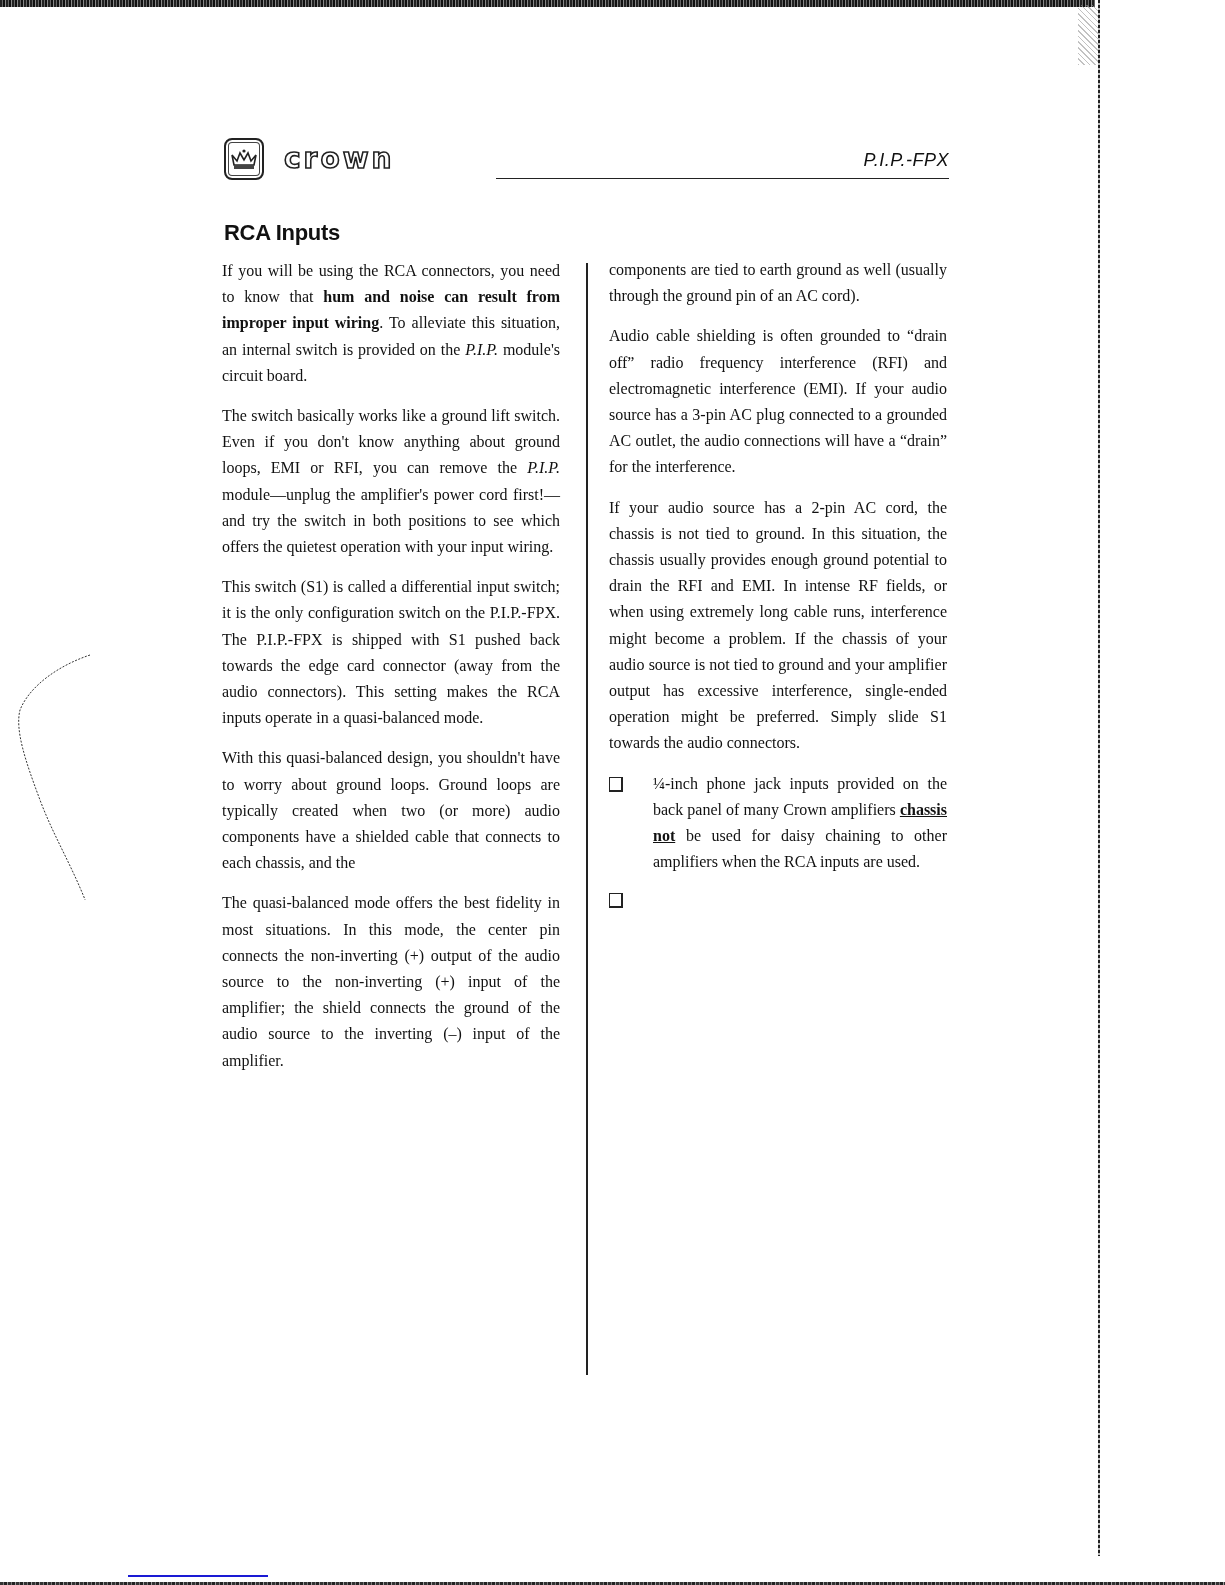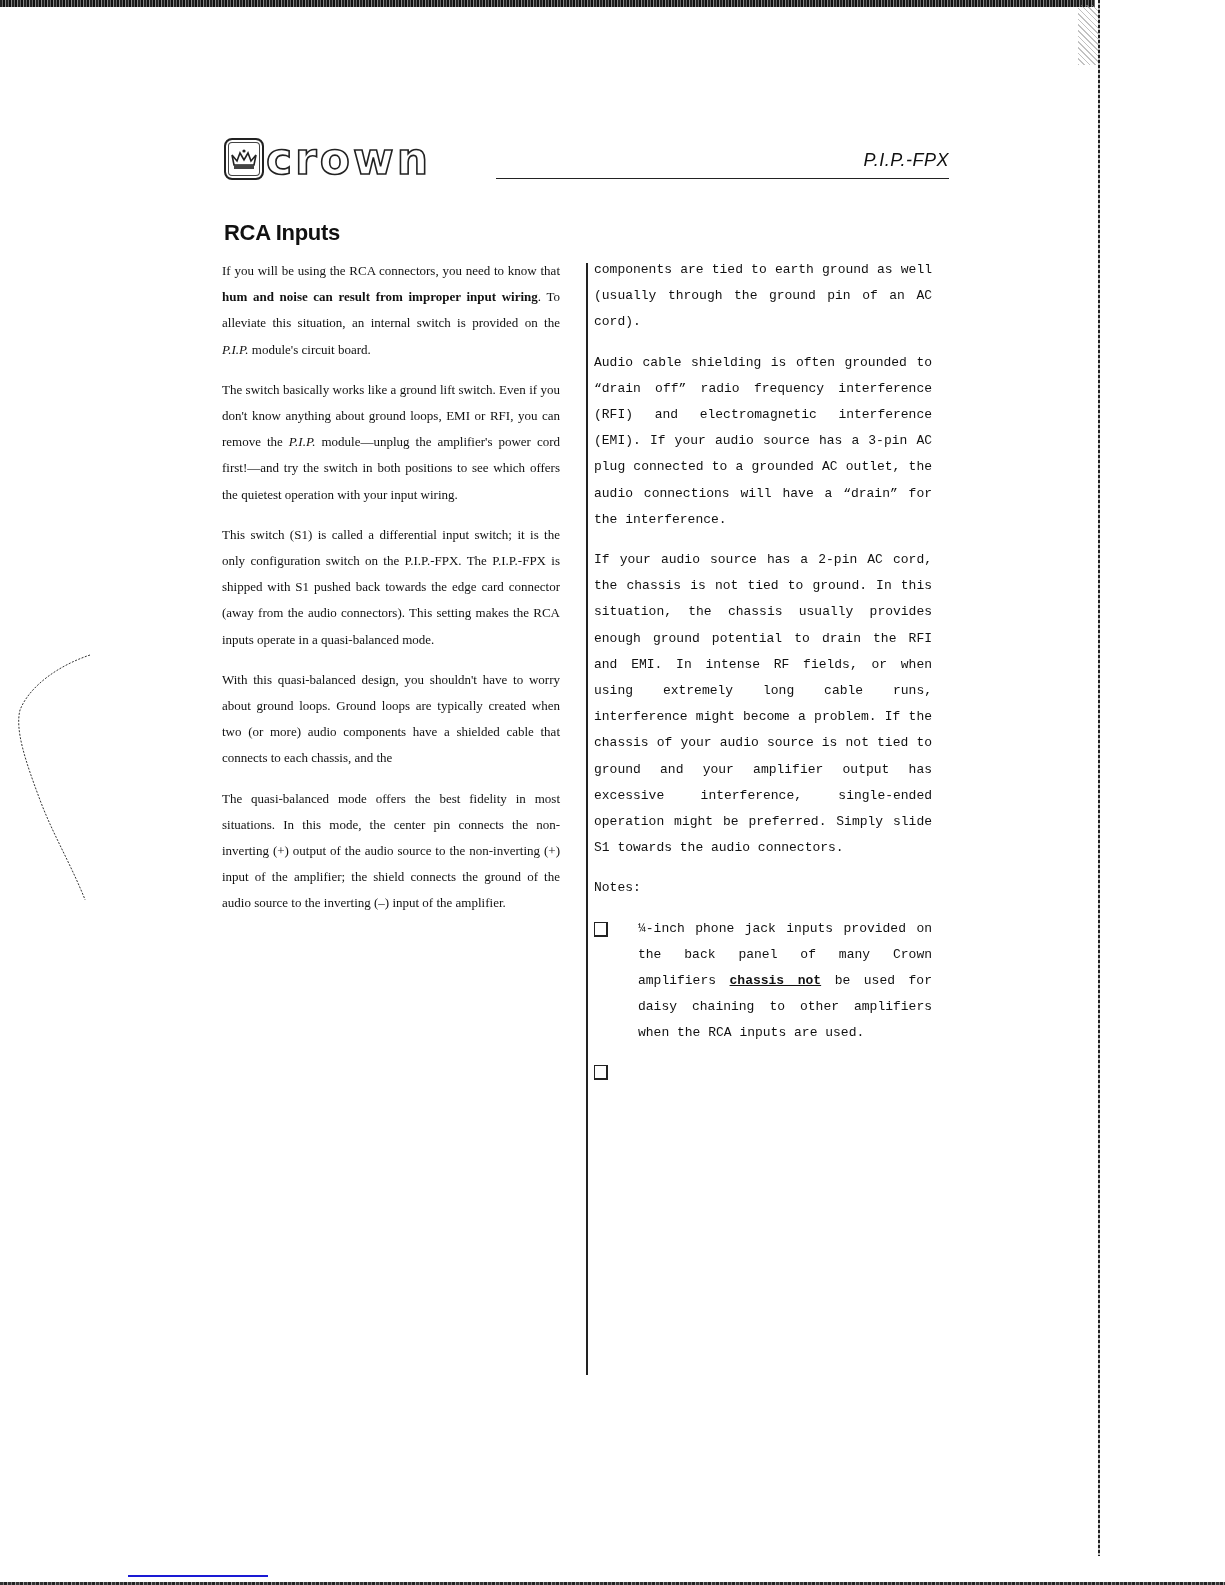--- a/index.html
+++ b/index.html
@@ -33,42 +33,42 @@
 
   
   .header { position: absolute; left: 224px; top: 138px; width: 725px; height: 46px; }
   .logo { position: absolute; left: 0; top: 0; display: flex; align-items: center; }
   .logo-badge {
     width: 36px; height: 38px; border: 2px solid #222; border-radius: 8px;
     box-shadow: inset 0 0 0 2px #fff, inset 0 0 0 3px #444;
     display: flex; align-items: center; justify-content: center;
   }
   .logo-word {
-    margin-left: 2px; font-family: "DejaVu Sans", sans-serif; font-size: 44px;
+    margin-left: 20px; font-family: "DejaVu Sans", sans-serif; font-size: 28px;
     letter-spacing: 3px; color: #fff; line-height: 40px;
     -webkit-text-stroke: 1.6px #222;
     font-weight: bold;
   }
   .header-rule {
     position: absolute; left: 272px; right: 0; top: 40px; height: 0;
     border-top: 1.5px solid #222;
   }
   .doc-code {
     position: absolute; right: 0; top: 12px;
     font-family: "Liberation Sans", sans-serif; font-style: italic;
     font-size: 18px; color: #111; letter-spacing: 0.5px;
   }
 
   
   .col {
     position: absolute; width: 338px;
-    font-size: 13px; line-height: 26.2px; text-align: justify;
+    font-size: 16px; line-height: 26.2px; text-align: justify;
   }
   .col-left { left: 222px; top: 255px; }
-  .col-right { left: 594px; top: 257px; font-family: Liberation Mono, monospace; }
+  .col-right { left: 609px; top: 257px; }
   .col p { margin: 0 0 14px 0; }
   .section-title {
     position: absolute; left: 224px; top: 220px;
     font-family: "Liberation Sans", sans-serif; font-weight: bold;
     font-size: 22px; letter-spacing: -0.3px; color: #111; margin: 0;
   }
   .divider {
     position: absolute; left: 586px; top: 263px; width: 2px; height: 1112px;
     background: #222;
   }
@@ -124,21 +124,20 @@
   <p>With this quasi-balanced design, you shouldn't have to worry about ground loops. Ground loops are typically created when two (or more) audio components have a shielded cable that connects to each chassis, and the</p>
   <p>The quasi-balanced mode offers the best fidelity in most situations. In this mode, the center pin connects the non-inverting (+) output of the audio source to the non-inverting (+) input of the amplifier; the shield connects the ground of the audio source to the inverting (–) input of the amplifier.</p>
 </div>
 
 <div class="divider"></div>
 
 <div class="col col-right">
   <p>components are tied to earth ground as well (usually through the ground pin of an AC cord).</p>
   <p>Audio cable shielding is often grounded to “drain off” radio frequency interference (RFI) and electromagnetic interference (EMI). If your audio source has a 3-pin AC plug connected to a grounded AC outlet, the audio connections will have a “drain” for the interference.</p>
   <p>If your audio source has a 2-pin AC cord, the chassis is not tied to ground. In this situation, the chassis usually provides enough ground potential to drain the RFI and EMI. In intense RF fields, or when using extremely long cable runs, interference might become a problem. If the chassis of your audio source is not tied to ground and your amplifier output has excessive interference, single-ended operation might be preferred. Simply slide S1 towards the audio connectors.</p>
-  <p class="notes-label">Notes:</p>
 
   <div class="note">
     <span class="box"></span>
     <span>¼-inch phone jack inputs provided on the back panel of many Crown amplifiers </span><b><u>chassis not</u></b><span> be used for daisy chaining to other amplifiers when the RCA inputs are used.</span>
   </div>
   <div class="note">
     <span class="box"></span>
   </div>
 </div>
 

